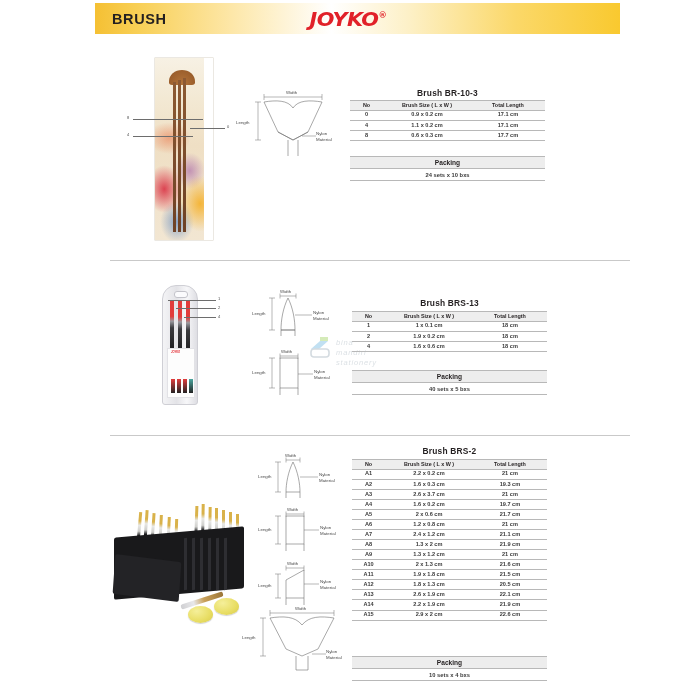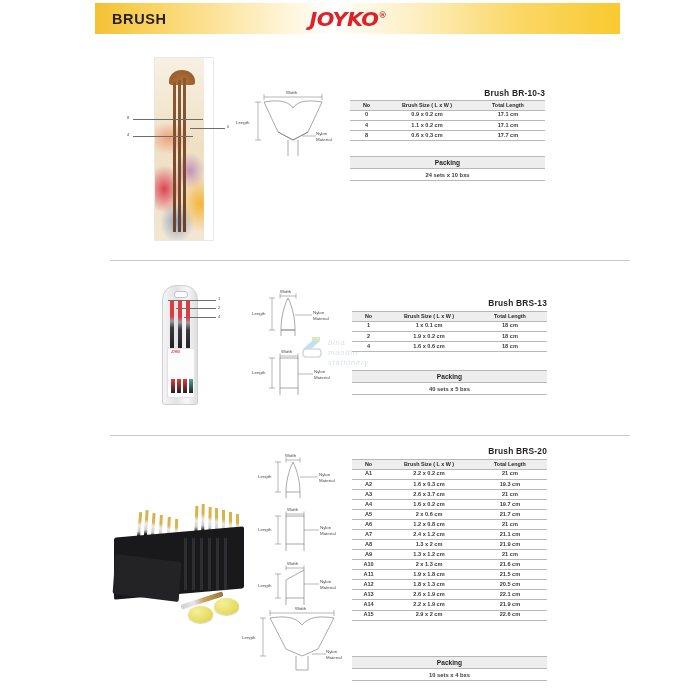--- a/index.html
+++ b/index.html
@@ -78,21 +78,21 @@
   
   .spec-table {
     position: absolute;
     width: 195px;
     border-collapse: collapse;
     font-size: 5.6px;
   }
   .table-title {
     position: absolute;
     width: 195px;
-    text-align: right;
+    text-align: center;
     font-size: 8.4px;
     font-weight: bold;
     letter-spacing: 0.2px;
     color: #231f20;
   }
   .spec-table th,
   .spec-table td {
     border-top: 0.6px solid #b8b8b8;
     border-bottom: 0.6px solid #b8b8b8;
     padding: 1.6px 2px;
@@ -230,21 +230,21 @@
   }
   .p3-brush { position:absolute; width:3.4px; }
   .p3-sponge {
     position:absolute; border-radius:50%;
     background: radial-gradient(ellipse at 35% 30%, #f5ef9a, #e8dd63 60%, #d6c94e);
     box-shadow: 0 1px 1px rgba(0,0,0,.18);
   }
 
   .watermark {
     position: absolute;
-    left: 300px; top: 335px;
+    left: 308px; top: 335px;
     width: 92px; height: 46px;
     opacity: .5;
     pointer-events: none;
     font-style: italic;
   }
   .wm-text {
     position: absolute; left: 28px; top: 3px;
     font-size: 7.6px; line-height: 10px;
     color: #b9c3cb; letter-spacing: .8px;
   }
@@ -579,21 +579,21 @@
       <path d="M20 14 C 33 12 45 12 52 21 C 59 12 71 12 84 14 L 68 45 L 52 52 L 36 45 Z" fill="none" stroke="#6e6e6e" stroke-width="0.6"></path>
       <line x1="46" y1="52" x2="46" y2="66" stroke="#6e6e6e" stroke-width="0.6"></line>
       <line x1="58" y1="52" x2="58" y2="66" stroke="#6e6e6e" stroke-width="0.6"></line>
       <line x1="46" y1="66" x2="58" y2="66" stroke="#6e6e6e" stroke-width="0.6"></line>
       <line x1="62" y1="50" x2="76" y2="50" stroke="#6e6e6e" stroke-width="0.5"></line>
       <text class="dlabel" x="76" y="49">Nylon</text>
       <text class="dlabel" x="76" y="55">Material</text>
     </svg>
   </div>
 
-  <div class="table-title" style="left:352px;top:446px;">Brush BRS-20</div>
+  <div class="table-title" style="left:352px;top:446px;">Brush BRS-2</div>
   <table class="spec-table" style="left:352px;top:459px;">
     <thead>
       <tr>
         <th class="c-no">No</th>
         <th class="c-size">Brush Size ( L x W )</th>
         <th class="c-len">Total Length</th>
       </tr>
     </thead>
     <tbody id="brs12-body">
         <tr>

